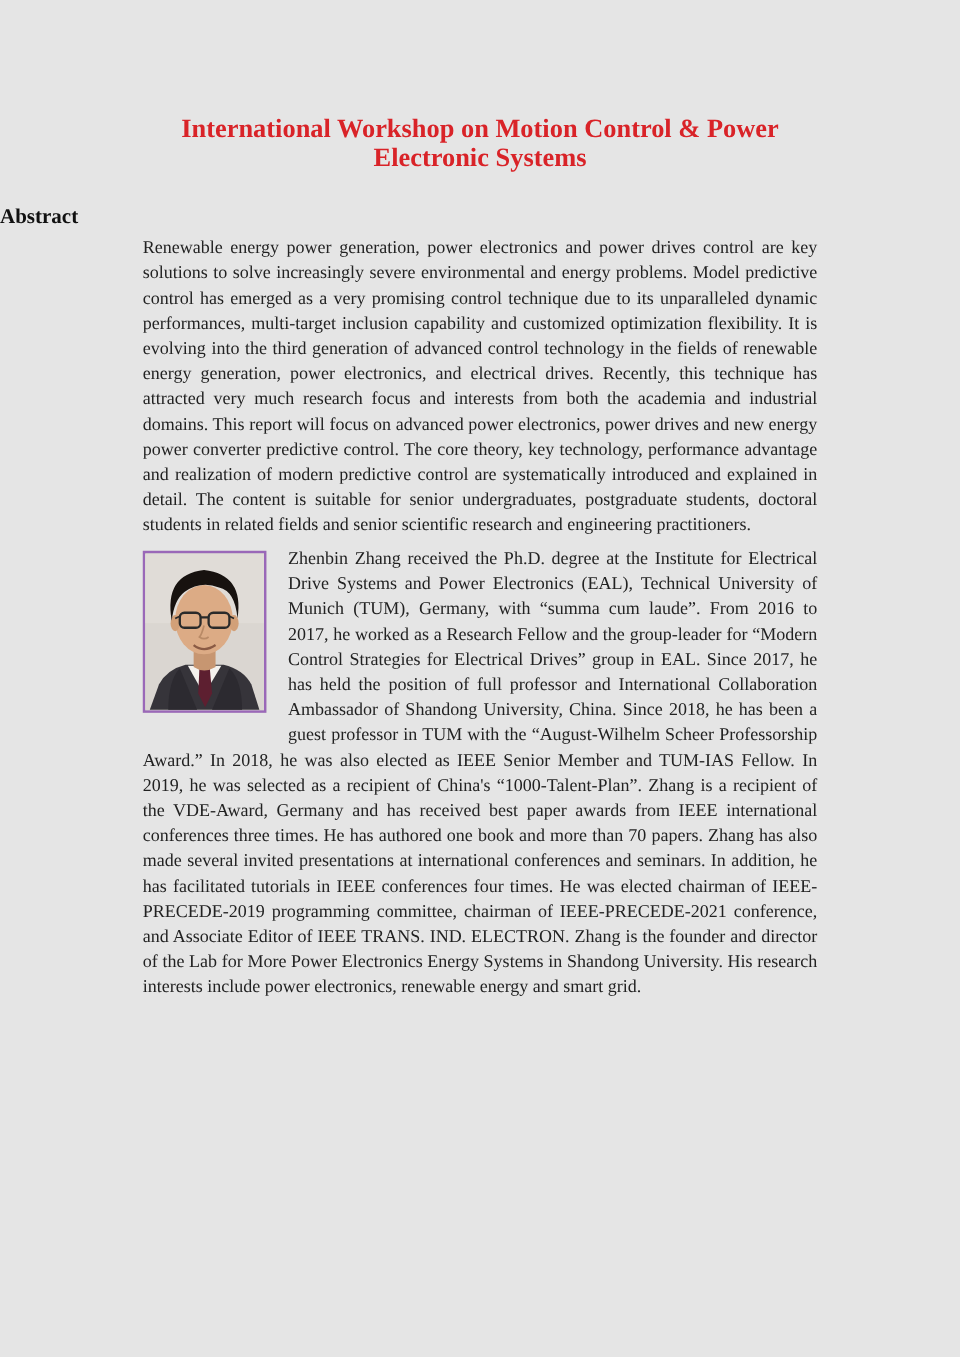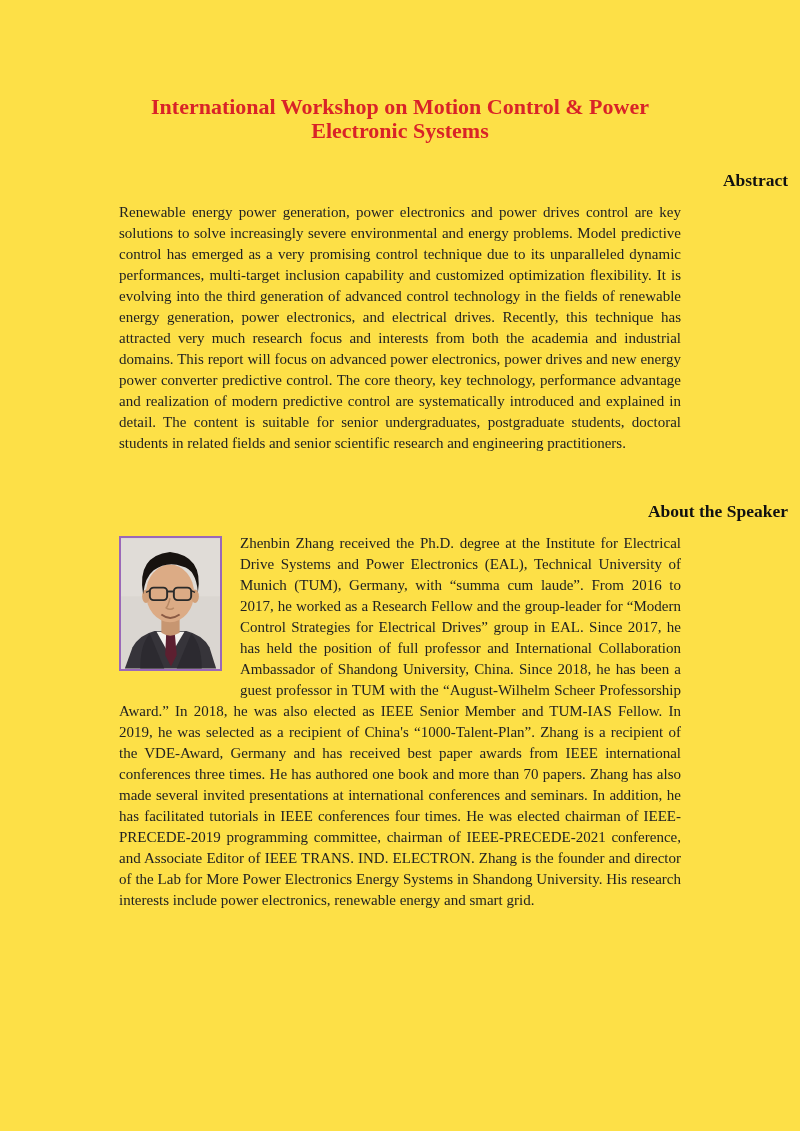--- a/index.html
+++ b/index.html
@@ -1,21 +1,21 @@
 <!DOCTYPE html>
 <html style="--title-red: #d92328; --session-blue: #1d1ccf; --photo-border-purple: #9a68b8;"><head>
 <meta charset="utf-8">
 <style>
   * { box-sizing: border-box; }
   html, body { margin: 0; padding: 0; background: #ffffff; }
   .page {
     width: 800px;
     height: 1131px;
     margin: 0 auto;
-    background: #fde047;
+    background: #e5e5e5;
     font-family: "Liberation Serif", "DejaVu Serif", serif;
     color: #1c1c1c;
     overflow: hidden;
   }
   .workshop-title {
     margin: 0;
     padding-top: 95px;
     text-align: center;
     font-size: 22px;
     line-height: 24px;
@@ -45,22 +45,22 @@
     margin: 7px 0 0;
   }
   .session-speaker {
     font-size: 16.5px;
     line-height: 20px;
     font-weight: 700;
     color: #111111;
     margin: 7px 0 0;
   }
   .section-heading {
-    margin: 12px;
-    text-align: right;
+    margin: 0;
+    text-align: left;
     font-size: 17.5px;
     line-height: 20px;
     font-weight: 700;
     color: #111111;
   }
   .abstract-heading { margin-top: 27px; }
   .body-para {
     width: 562px;
     margin: 7px auto 0;
     text-align: justify;
@@ -88,21 +88,20 @@
   <h1 class="workshop-title">
     <span>International Workshop on Motion Control &amp; Power</span>
     <span>Electronic Systems</span>
   </h1>
 
 
   <h2 class="section-heading abstract-heading">Abstract</h2>
 
   <p class="body-para">Renewable energy power generation, power electronics and power drives control are key solutions to solve increasingly severe environmental and energy problems. Model predictive control has emerged as a very promising control technique due to its unparalleled dynamic performances, multi-target inclusion capability and customized optimization flexibility. It is evolving into the third generation of advanced control technology in the fields of renewable energy generation, power electronics, and electrical drives. Recently, this technique has attracted very much research focus and interests from both the academia and industrial domains. This report will focus on advanced power electronics, power drives and new energy power converter predictive control. The core theory, key technology, performance advantage and realization of modern predictive control are systematically introduced and explained in detail. The content is suitable for senior undergraduates, postgraduate students, doctoral students in related fields and senior scientific research and engineering practitioners.</p>
 
-  <h2 class="section-heading speaker-heading">About the Speaker</h2>
 
   <div class="body-para clearfix">
     <div class="speaker-photo">
       <svg viewBox="0 0 103 135" xmlns="http://www.w3.org/2000/svg" aria-hidden="true">
         <rect x="0" y="0" width="103" height="135" fill="#dad6d1"></rect>
         <rect x="0" y="0" width="103" height="60" fill="#e0dcd7"></rect>
 
         <path d="M4 135 L12 113 Q19 100 35 96 L68 96 Q85 100 92 113 L99 135 Z" fill="#36343a"></path>
         <path d="M30 99 L45 135 L20 135 Q20 110 30 99 Z" fill="#2c2a30"></path>
         <path d="M73 99 L58 135 L84 135 Q84 110 73 99 Z" fill="#2c2a30"></path>

